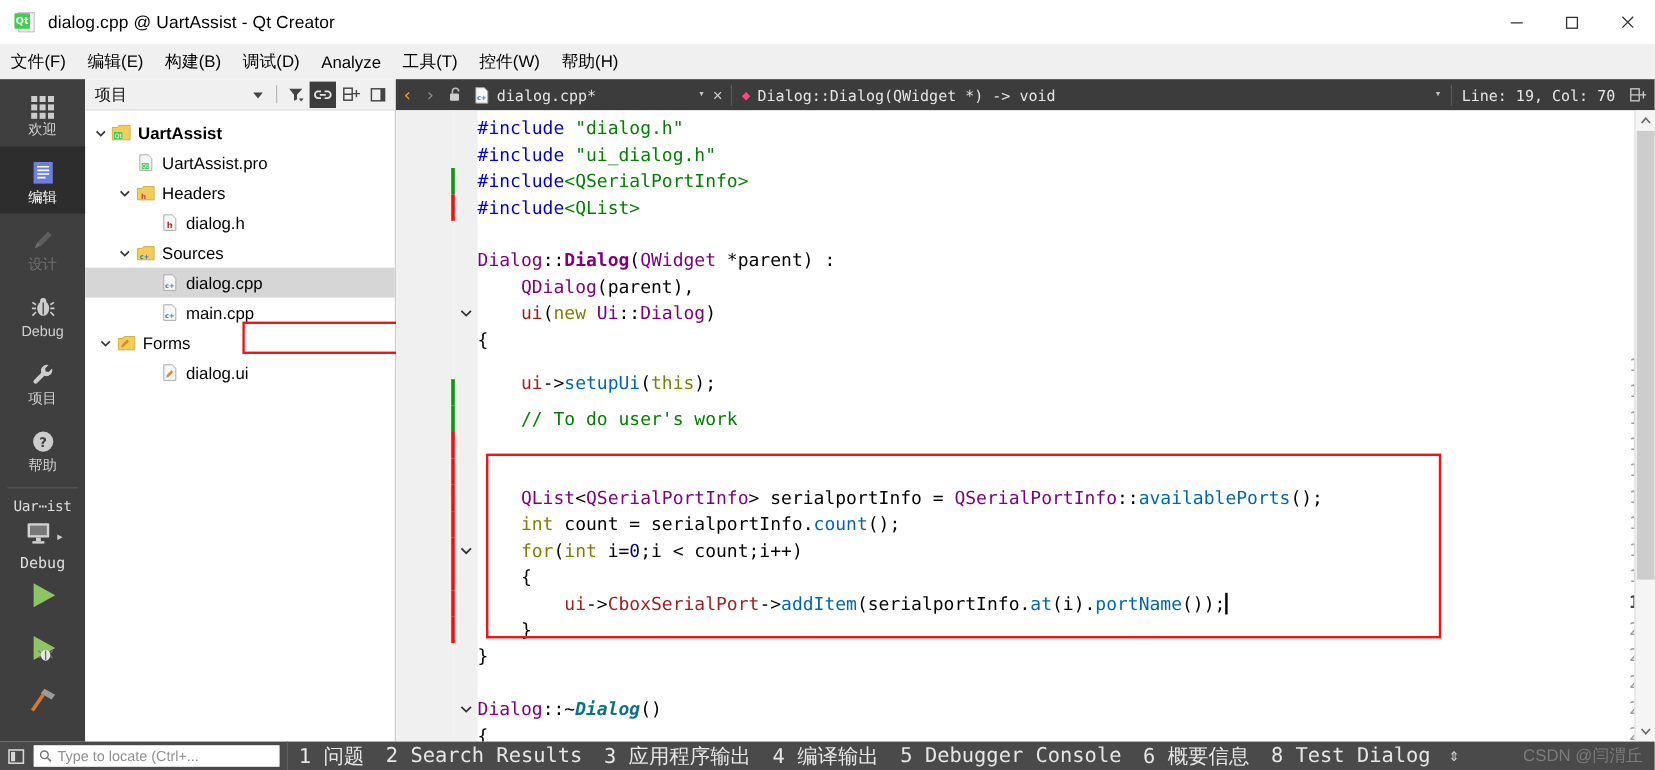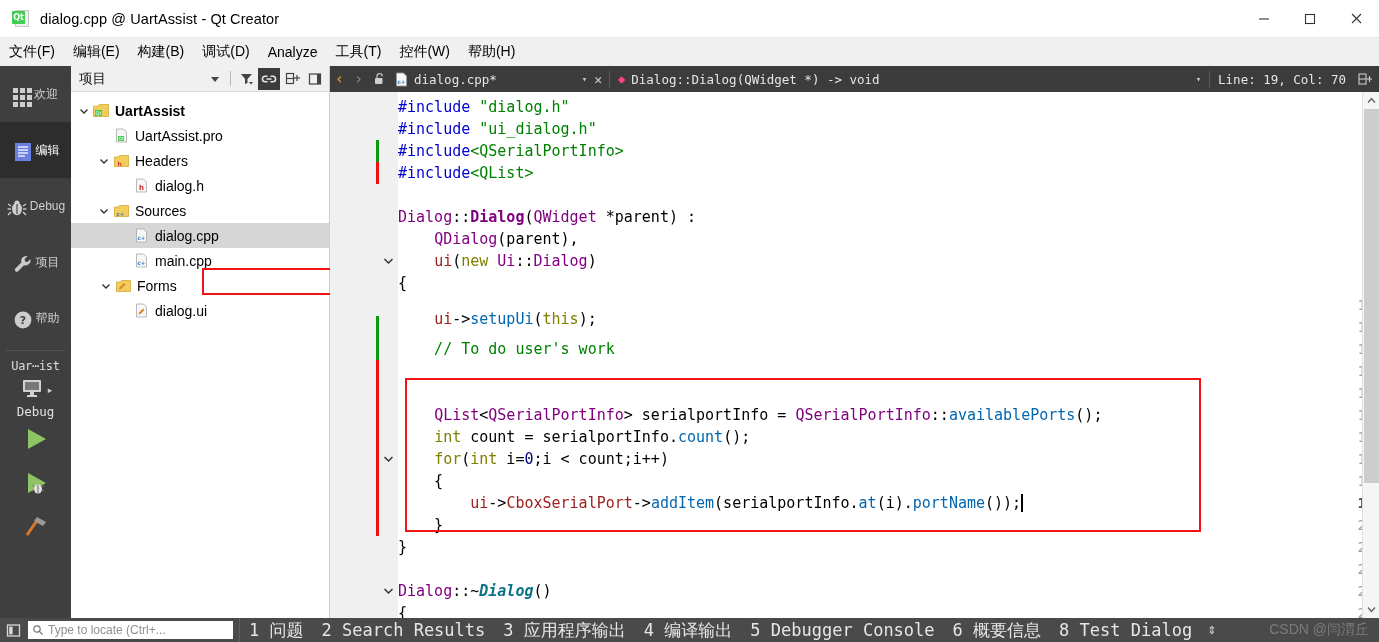--- a/index.html
+++ b/index.html
@@ -46,21 +46,21 @@
     font-size: 14px; color: #000; padding: 4px 9px; white-space: nowrap;
     font-family: "Liberation Sans", sans-serif;
   }
 
   
   .modebar {
     position: absolute; left: 0; top: 66px; width: 71px; height: 552px;
     background: #3f3f3f;
   }
   .mode {
-    width: 71px; height: 56px; display: flex; flex-direction: row;
+    width: 71px; height: 56px; display: flex; flex-direction: column;
     align-items: center; justify-content: center; gap: 2px; cursor: default;
   }
   .mode .glyph { height: 26px; display: flex; align-items: flex-end; }
   .mode .mlabel {
     font-size: 12px; color: #cfcfcf; font-family: "Liberation Sans", sans-serif;
     line-height: 14px;
   }
   .mode.active { background: #2d2d2d; }
   .mode.active .mlabel { color: #ffffff; }
   .mode.disabled .mlabel { color: #6e6e6e; }
@@ -274,20 +274,29 @@
             <line x1="6" y1="6" x2="16" y2="6"></line>
               <line x1="6" y1="9" x2="16" y2="9"></line>
             <line x1="6" y1="12" x2="16" y2="12"></line>
               <line x1="6" y1="15" x2="13" y2="15"></line>
           </g>
         </svg>
       </div>
       <div class="mlabel">编辑</div>
     </div>
 
+    <div class="mode disabled">
+      <div class="glyph">
+        <svg width="22" height="22" viewBox="0 0 22 22">
+          <path d="M4 18 L6 13 L15 4 L18 7 L9 16 Z" fill="#5e5e5e"></path>
+          <path d="M4 18 L6 13 L8 15 Z" fill="#707070"></path>
+        </svg>
+      </div>
+      <div class="mlabel">设计</div>
+    </div>
 
     <div class="mode">
       <div class="glyph">
         <svg width="22" height="22" viewBox="0 0 22 22">
           <ellipse cx="11" cy="12" rx="5" ry="6.2" fill="#cdcdcd"></ellipse>
           <circle cx="11" cy="6" r="2.6" fill="#cdcdcd"></circle>
           <g stroke="#cdcdcd" stroke-width="1.4">
             <line x1="5" y1="9" x2="2" y2="7"></line>
               <line x1="5" y1="12" x2="1.6" y2="12"></line>
               <line x1="5" y1="15" x2="2" y2="18"></line>
@@ -498,21 +507,21 @@
         <span class="arrow"></span>
         <span class="nicon">
           <svg width="15" height="15" viewBox="0 0 15 15">
             <path d="M2.5 1 L9.5 1 L12.5 4 L12.5 14 L2.5 14 Z" fill="#f7f7f7" stroke="#a8a8a8" stroke-width=".8"></path>
             <text x="7.5" y="11.6" font-size="5.6" fill="#2e78c8" font-weight="bold" font-family="DejaVu Sans, sans-serif" text-anchor="middle">c+</text>
           </svg>
         </span>
         <span class="ntext">main.cpp</span>
       </div>
 
-      <div class="node" style="padding-left:28px">
+      <div class="node" style="padding-left:10px">
         <span class="arrow">
           <svg width="10" height="10" viewBox="0 0 10 10">
               <polyline points="1.5,3.5 5,7 8.5,3.5" fill="none" stroke="#333" stroke-width="1.4"></polyline>
             </svg>
         </span>
         <span class="nicon">
           <svg width="15" height="14" viewBox="0 0 15 14">
             <path d="M0.5 3 L4.5 3 L5.5 1.5 L14.5 1.5 L14.5 12.5 L0.5 12.5 Z" fill="#f3cd5b" stroke="#d2a93a" stroke-width=".8"></path>
             <path d="M3 10.5 L3.5 8.5 L8 4 L9.5 5.5 L5 10 Z" fill="#d88a2a"></path>
           </svg>

